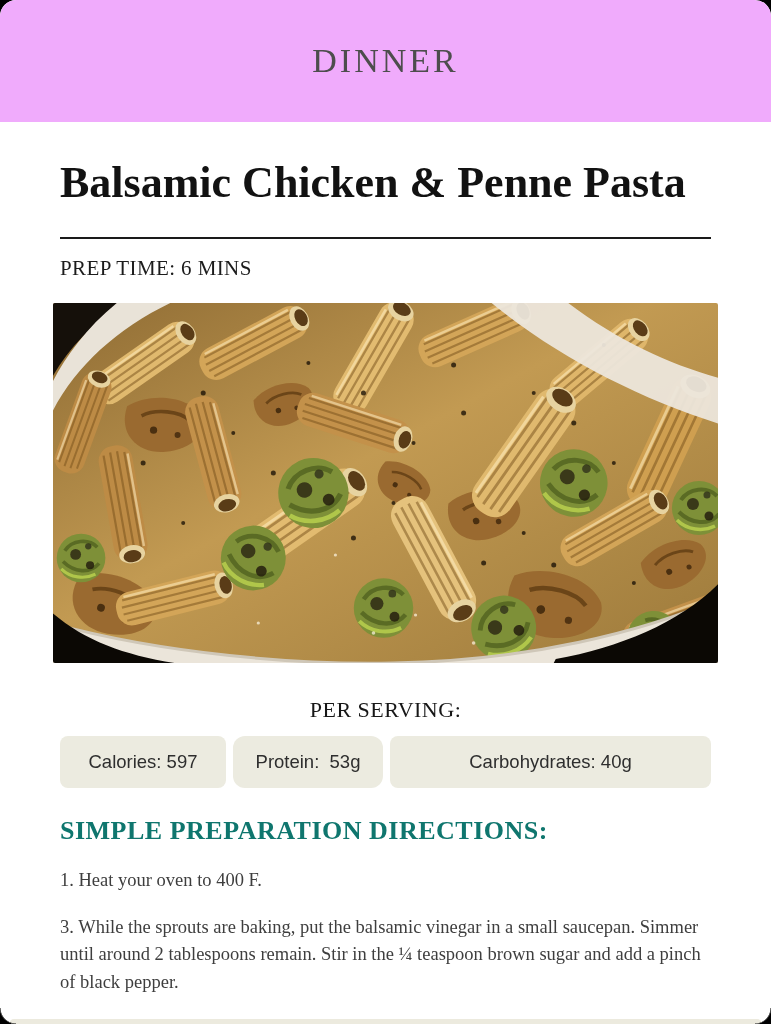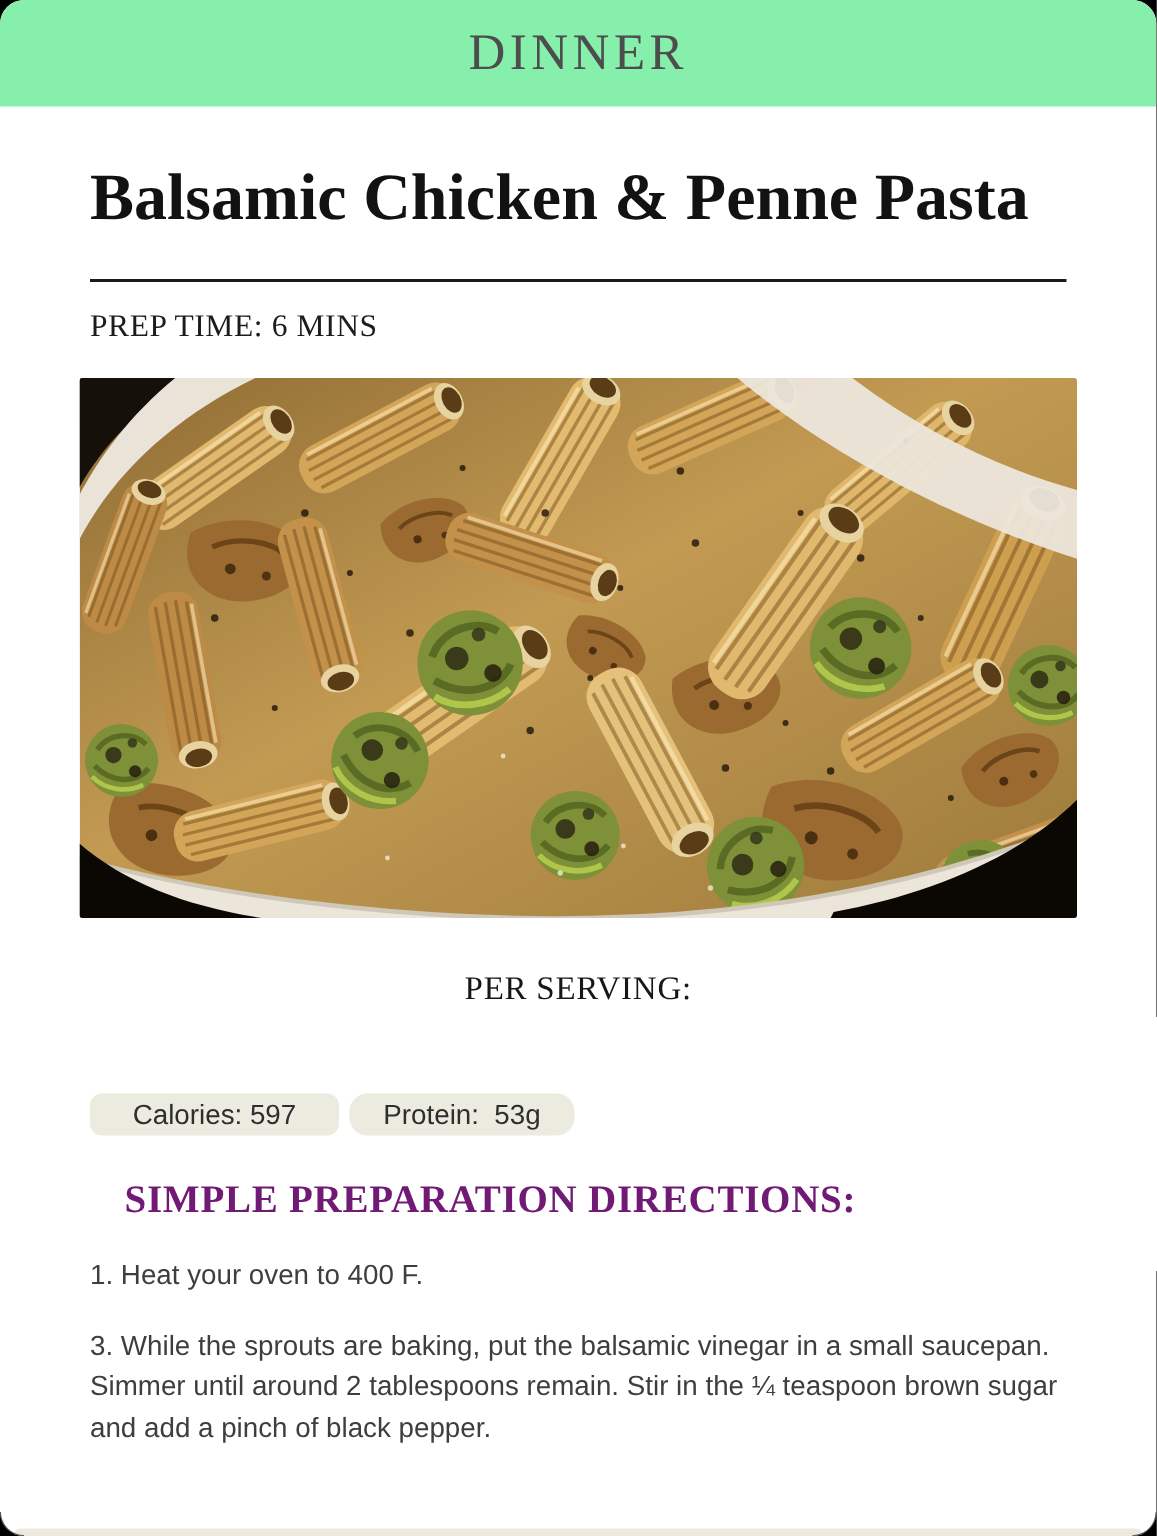--- a/index.html
+++ b/index.html
@@ -8,22 +8,22 @@
     width:771px;height:1024px;
     background:#ffffff;
     overflow:hidden;
     border-radius:16px;
     font-family:"Liberation Serif","DejaVu Serif",serif;
     margin:0 auto;
     box-sizing:border-box;
   }
   
   .band{
-    height:71px;
-    background:#86efac;
+    height:122px;
+    background:#f0abfc;
     border-radius:16px 16px 0 0;
     display:flex;align-items:center;justify-content:center;
   }
   .band-title{
     font-size:34px;
     letter-spacing:3px;
     color:#4d4d4d;
   }
   .content{padding:0 60px;box-sizing:border-box;}
   .recipe-title{
@@ -55,38 +55,37 @@
     text-align:center;
     font-size:22px;color:#171717;letter-spacing:.5px;
   }
   .pills{
     margin-top:13px;
     display:flex;gap:7px;
   }
   .pill{
     background:#ecebe0;
     border-radius:8px;
-    height:28px;
+    height:52px;
     display:flex;align-items:center;justify-content:center;
     font-family:"Liberation Sans","DejaVu Sans",sans-serif;
     font-size:18.5px;color:#2e2e2e;
     white-space:pre;
     box-sizing:border-box;
-    margin-top:44px;
   }
   .pill-1{flex:0 0 166px;}
   .pill-2{flex:0 0 150px;border-radius:12px;}
   .pill-3{flex:0 0 131px;}
   .pill-4{flex:1 1 auto;}
   .directions-heading{
     margin-top:28px;
-    font-size:26px;color:#701a75;letter-spacing:.5px;margin-left:23px;
+    font-size:26px;color:#0f766e;letter-spacing:.5px;
   }
   .step{
-    font-family:Liberation Sans, sans-serif;
+    font-family:Liberation Serif, serif;
     font-size:18.5px;color:#3e3e3e;
     line-height:1.5;
     margin-top:18px;
   }
   .step.first{margin-top:21px;}
   
   .next-section-peek{
     position:absolute;
     left:9px;right:9px;bottom:0;
     height:5px;
@@ -225,20 +224,21 @@
 
         <path d="M432,-5 L508,-5 C560,36 616,62 669,76 L669,122 C584,96 496,50 432,-5 Z" fill="#ece6db" opacity="0.95"></path>
       </svg>
     </div>
 
     <div class="per-serving">PER SERVING:</div>
 
     <div class="pills">
       <div class="pill pill-1">Calories: 597</div>
       <div class="pill pill-2">Protein:  53g</div>
+      <div class="pill pill-4">Carbohydrates: 40g</div>
     </div>
 
     <h2 class="directions-heading">SIMPLE PREPARATION DIRECTIONS:</h2>
 
     <p class="step first">1. Heat your oven to 400 F.</p>
     <p class="step">3. While the sprouts are baking, put the balsamic vinegar in a small saucepan. Simmer until around 2 tablespoons remain. Stir in the ¼ teaspoon brown sugar and add a pinch of black pepper.</p>
 
   </div>
 
   <div class="next-section-peek"></div>

